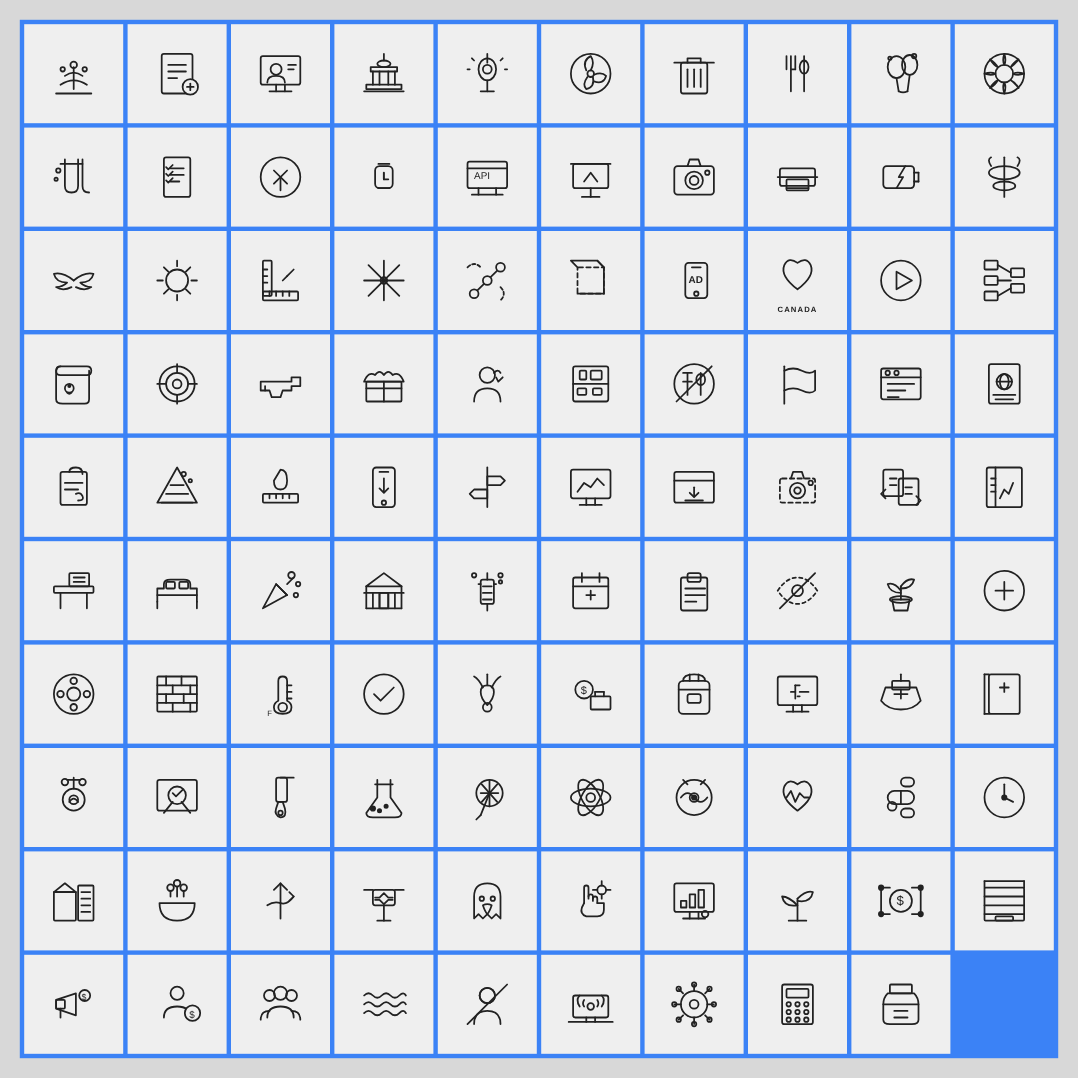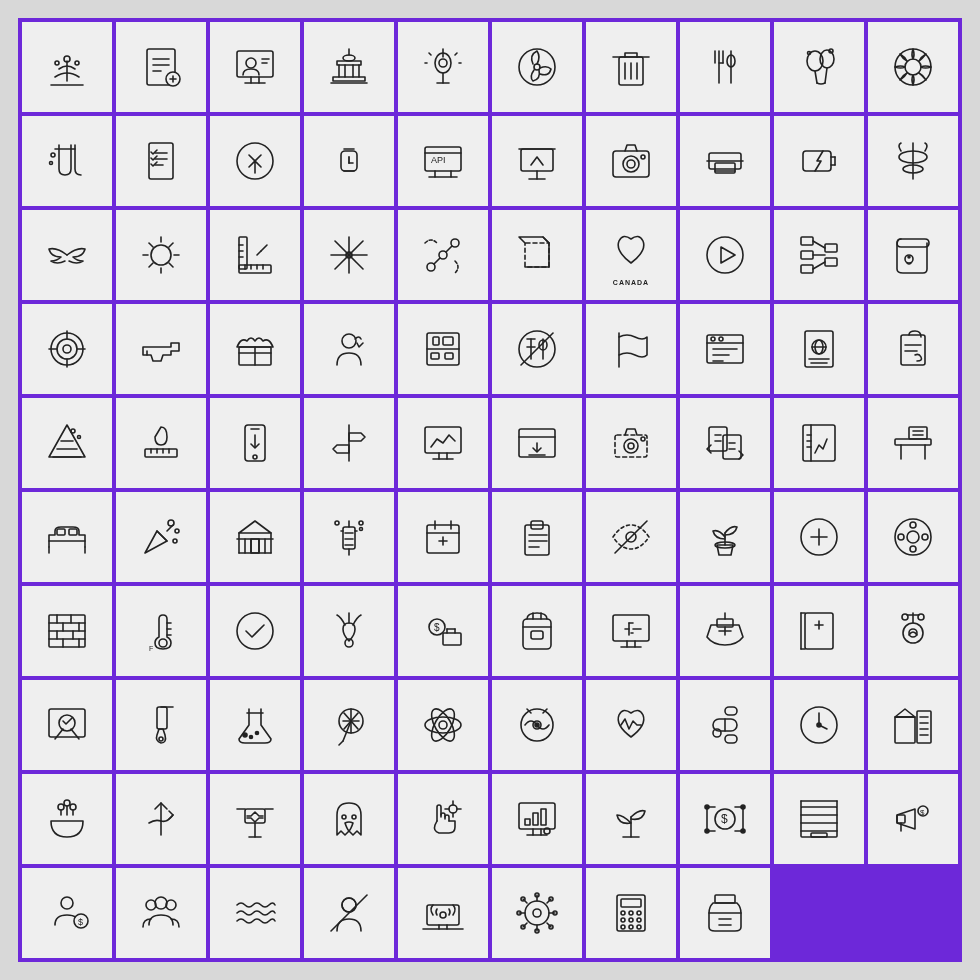--- a/index.html
+++ b/index.html
@@ -11,21 +11,21 @@
       display: flex;
       align-items: center;
       justify-content: center;
     }
     .grid {
       display: grid;
       grid-template-columns: repeat(10, 90px);
       grid-template-rows: repeat(10, 90px);
       gap: 4px;
       padding: 4px;
-      background: #6d28d9;
+      background: #3b82f6;
     }
     .cell {
       background: #efefef;
       display: flex;
       flex-direction: column;
       align-items: center;
       justify-content: center;
       width: 90px;
       height: 90px;
       position: relative;
@@ -312,20 +312,28 @@
     <svg viewBox="0 0 52 52" fill="none" stroke="#222" stroke-width="1.6" stroke-linecap="round" stroke-linejoin="round">
       <rect x="14" y="14" width="24" height="24" rx="1" stroke-dasharray="4,3"></rect>
       <polyline points="14,14 8,8 32,8 38,14"></polyline>
       <line x1="32" y1="8" x2="38" y2="14"></line>
       <line x1="38" y1="14" x2="38" y2="38"></line>
       <line x1="38" y1="38" x2="14" y2="38"></line>
     </svg>
   </div>
   <div class="cell">
     <svg viewBox="0 0 52 52" fill="none" stroke="#222" stroke-width="1.6" stroke-linecap="round" stroke-linejoin="round">
+      <rect x="18" y="10" width="20" height="32" rx="3"></rect>
+      <line x1="24" y1="14" x2="32" y2="14"></line>
+      <circle cx="28" cy="38" r="2"></circle>
+      <text x="21" y="28" font-family="Arial" font-size="9" fill="#222" stroke="none" font-weight="bold">AD</text>
+    </svg>
+  </div>
+  <div class="cell">
+    <svg viewBox="0 0 52 52" fill="none" stroke="#222" stroke-width="1.6" stroke-linecap="round" stroke-linejoin="round">
       <path d="M26 38 Q10 26 14 16 Q18 8 26 14 Q34 8 38 16 Q42 26 26 38Z"></path>
     </svg>
     <span class="label">CANADA</span>
   </div>
   <div class="cell">
     <svg viewBox="0 0 52 52" fill="none" stroke="#222" stroke-width="1.6" stroke-linecap="round" stroke-linejoin="round">
       <circle cx="26" cy="26" r="18"></circle>
       <polygon points="22,18 36,26 22,34" fill="none"></polygon>
     </svg>
   </div>

